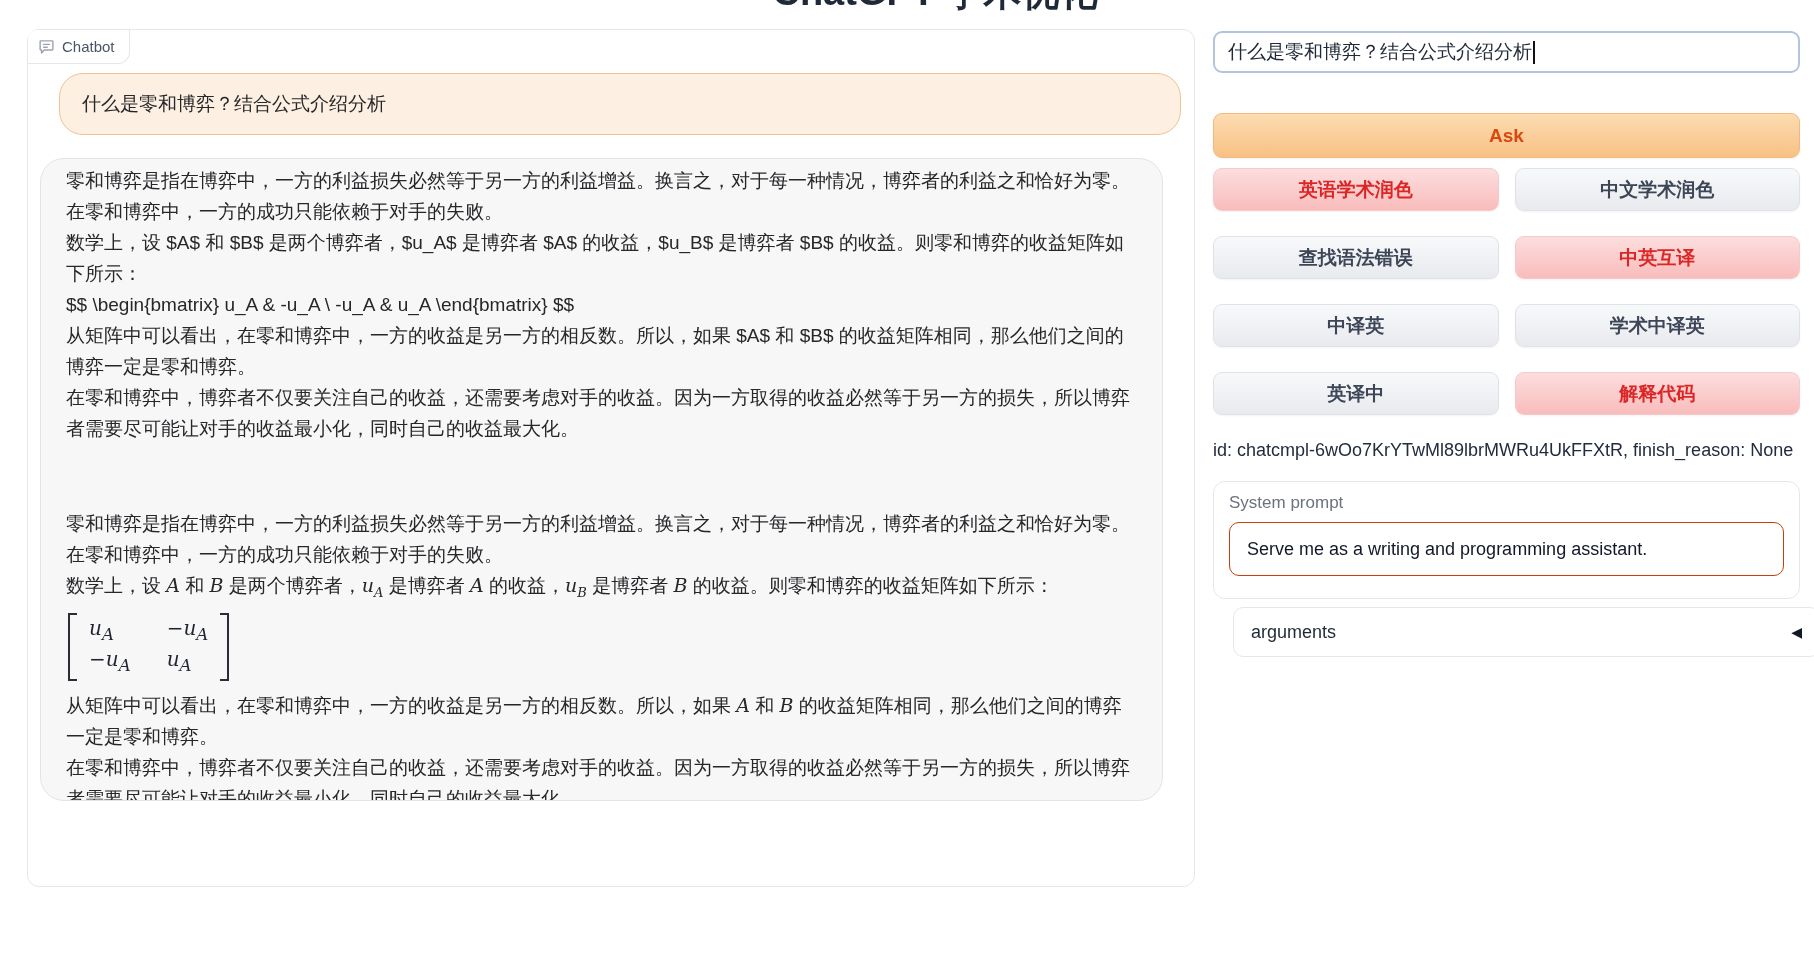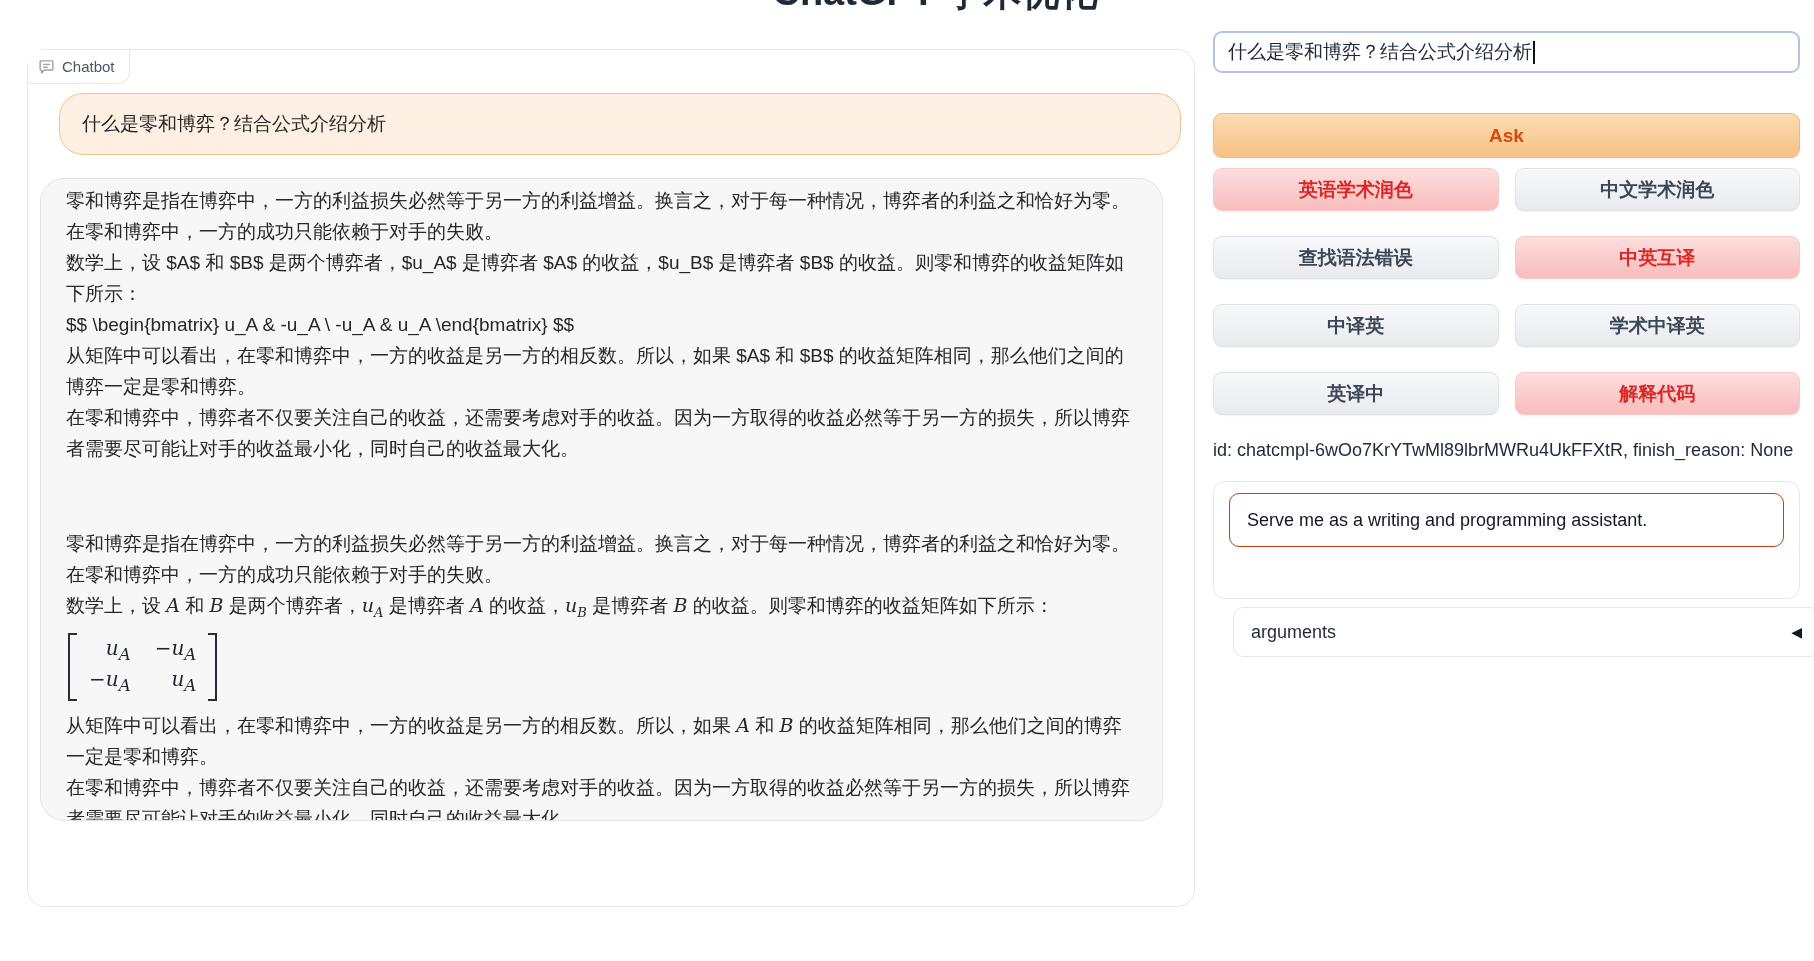--- a/index.html
+++ b/index.html
@@ -18,21 +18,21 @@
     overflow: hidden; text-align: center;
   }
   .title-clip h1 {
     margin-top: -31px; font-size: 38px; line-height: 46px; font-weight: 700;
     color: #1f2937; transform: translateX(28px);
   }
 
   
   .chat-panel {
     position: absolute; left: 27px; top: 29px; width: 1168px; height: 858px;
-    background: #fff; border: 1px solid #e5e7eb; border-radius: 18px; margin-top: 20px;
+    background: #fff; border: 1px solid #e5e7eb; border-radius: 12px;
   }
   .chat-label-tab {
     position: absolute; left: 0; top: 0; height: 34px; padding: 0 14px 0 10px;
     display: flex; align-items: center; gap: 7px;
     background: #fff; border-right: 1px solid #e5e7eb; border-bottom: 1px solid #e5e7eb;
     border-radius: 9px 0 12px 0;
     font-size: 15px; color: #4b5563;
   }
   .chat-label-tab svg { display: block; }
 
@@ -58,22 +58,22 @@
 
   .matrix {
     display: inline-flex; align-items: stretch; margin: 5px 0 4px 2px;
     font-family: "DejaVu Serif", "Liberation Serif", serif; font-style: italic;
     font-size: 20px; line-height: 25px; color: #1f2430;
   }
   .bracket { width: 9px; }
   .bracket.left  { border-left: 2px solid #2a2d35; border-top: 2px solid #2a2d35; border-bottom: 2px solid #2a2d35; }
   .bracket.right { border-right: 2px solid #2a2d35; border-top: 2px solid #2a2d35; border-bottom: 2px solid #2a2d35; }
   .matrix-grid {
-    display: grid; grid-template-columns: auto auto; column-gap: 24px;
-    padding: 3px 12px; text-align: right;
+    display: grid; grid-template-columns: auto auto; column-gap: 36px;
+    padding: 3px 12px; text-align: left;
   }
 
   
   .query-box {
     position: absolute; left: 1213px; top: 31px; width: 587px; height: 42px;
     background: #fff; border: 2px solid #b3c5de; border-radius: 9px;
     display: flex; align-items: center; padding: 0 13px;
     font-size: 19px; color: #1f2937;
   }
   .caret { display: inline-block; width: 2px; height: 23px; background: #111; margin-left: 1px; }
@@ -224,20 +224,21 @@
       <span>英译中</span>
     </div>
   <div class="qbtn pink">
       <span>解释代码</span>
     </div>
 </div>
 
 <div class="id-line">id: chatcmpl-6wOo7KrYTwMl89lbrMWRu4UkFFXtR, finish_reason: None</div>
 
 <div class="sys-box">
+  <div class="sys-label">System prompt</div>
   <div class="sys-input" role="textbox">
     <span>Serve me as a writing and programming assistant.</span>
   </div>
 </div>
 
 <div class="args-box">
   <span>arguments</span>
   <span class="args-arrow">◀</span>
 </div>
 

